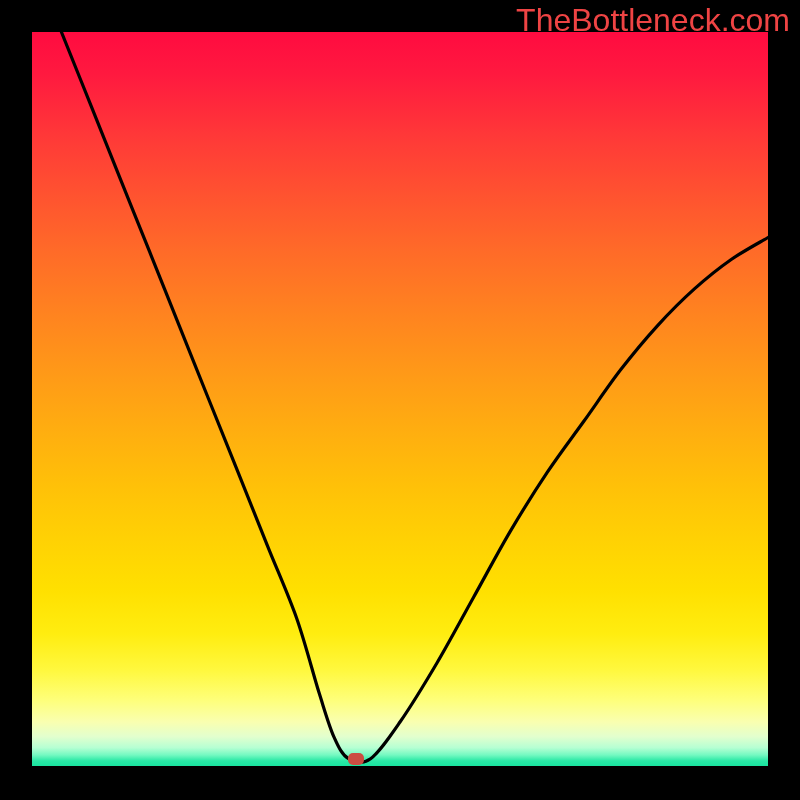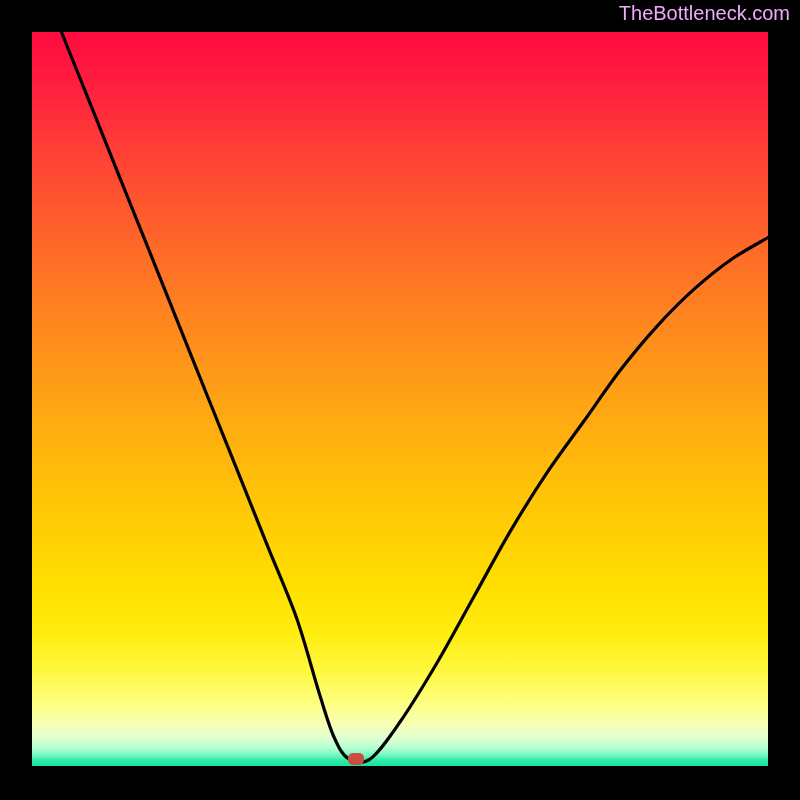--- a/index.html
+++ b/index.html
@@ -8,22 +8,22 @@
     height: 800px;
     background: #000;
     position: relative;
     font-family: Arial, Helvetica, sans-serif;
     overflow: hidden;
   }
   .watermark {
     position: absolute;
     top: 2px;
     right: 10px;
-    color: #f0abfc;
-    font-size: 20px;
+    color: #ef4444;
+    font-size: 32px;
     font-weight: 500;
     z-index: 10;
   }
   .plot-area {
     position: absolute;
     left: 32px;
     top: 32px;
     width: 736px;
     height: 734px;
     background: linear-gradient(to bottom,

